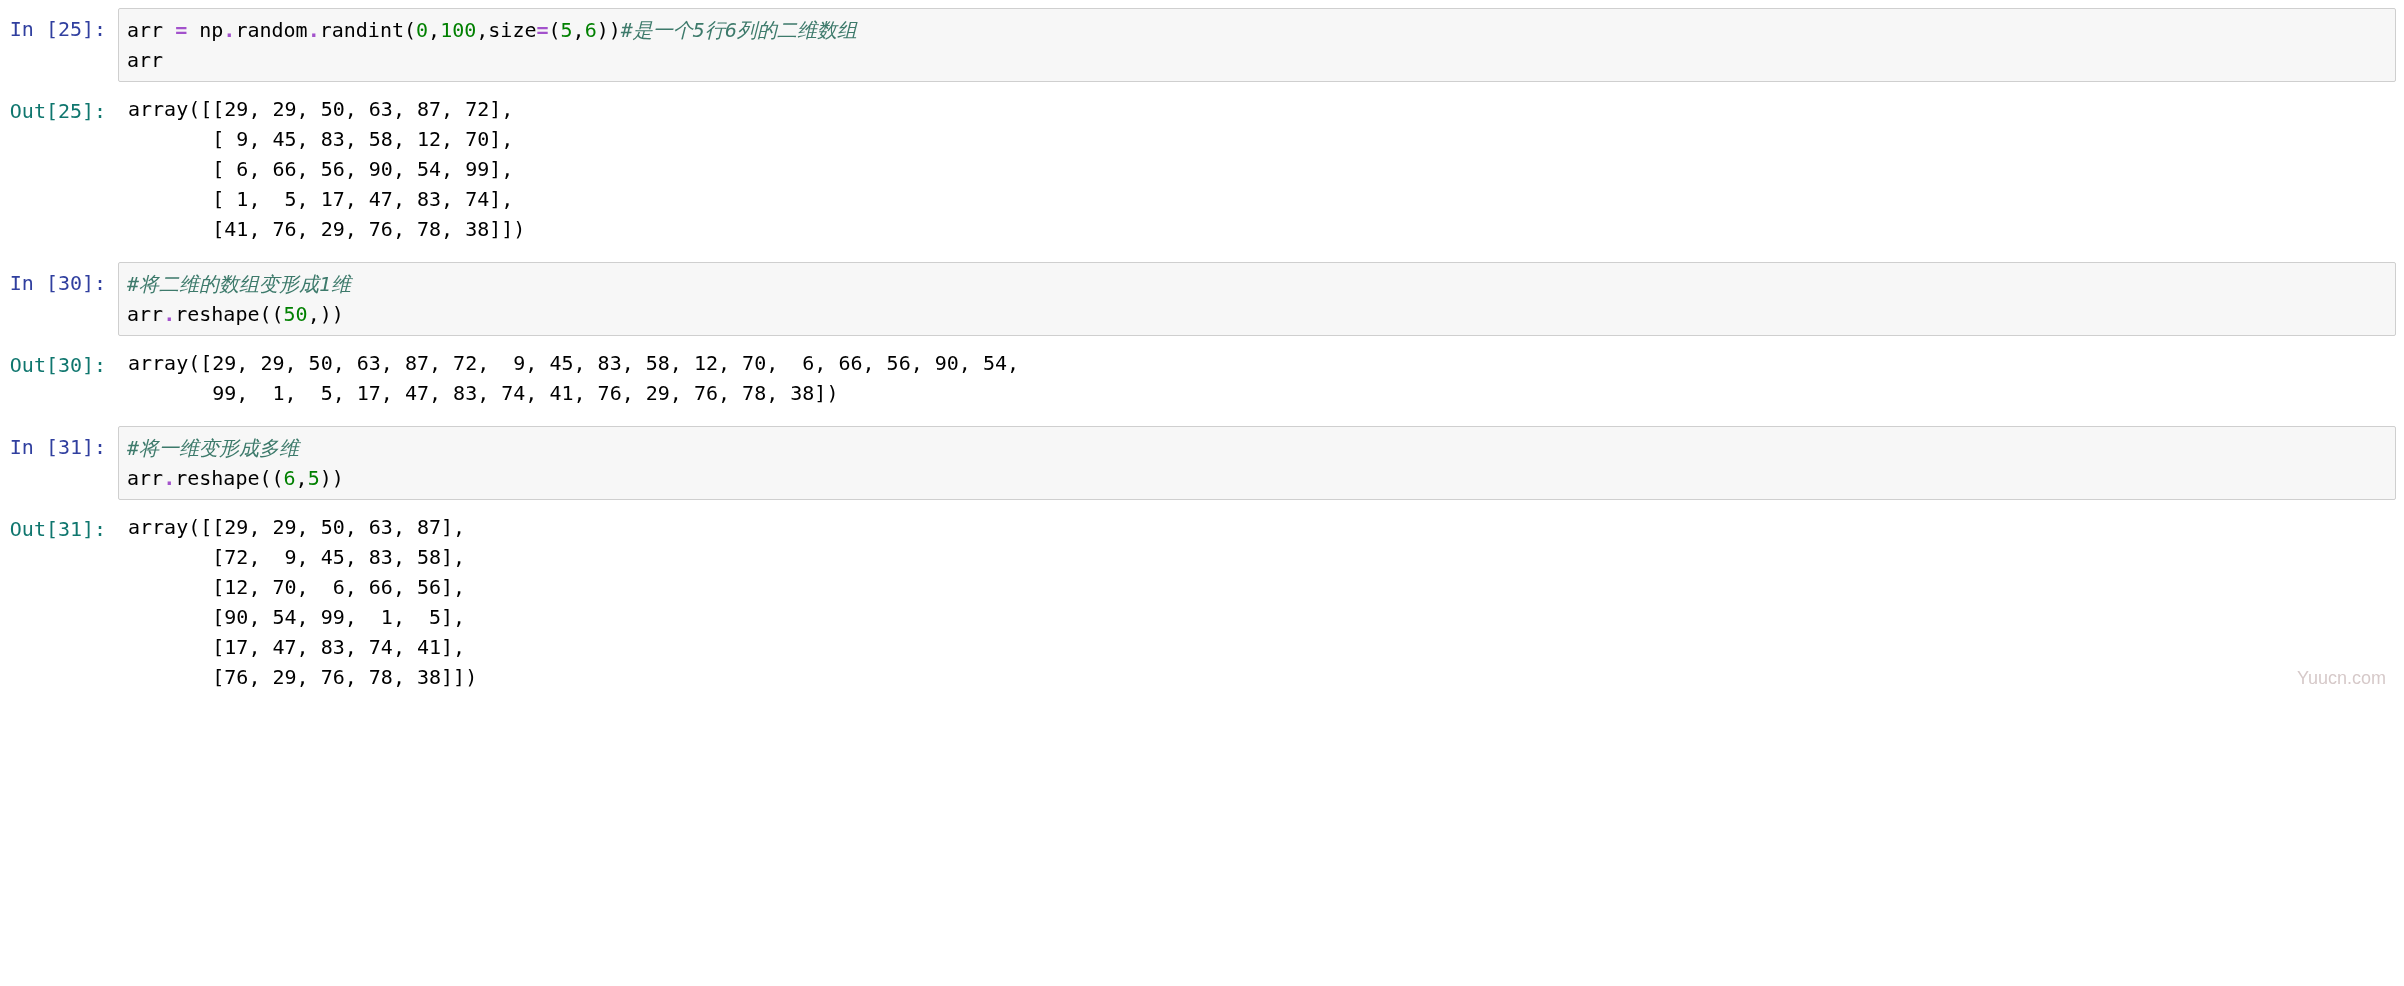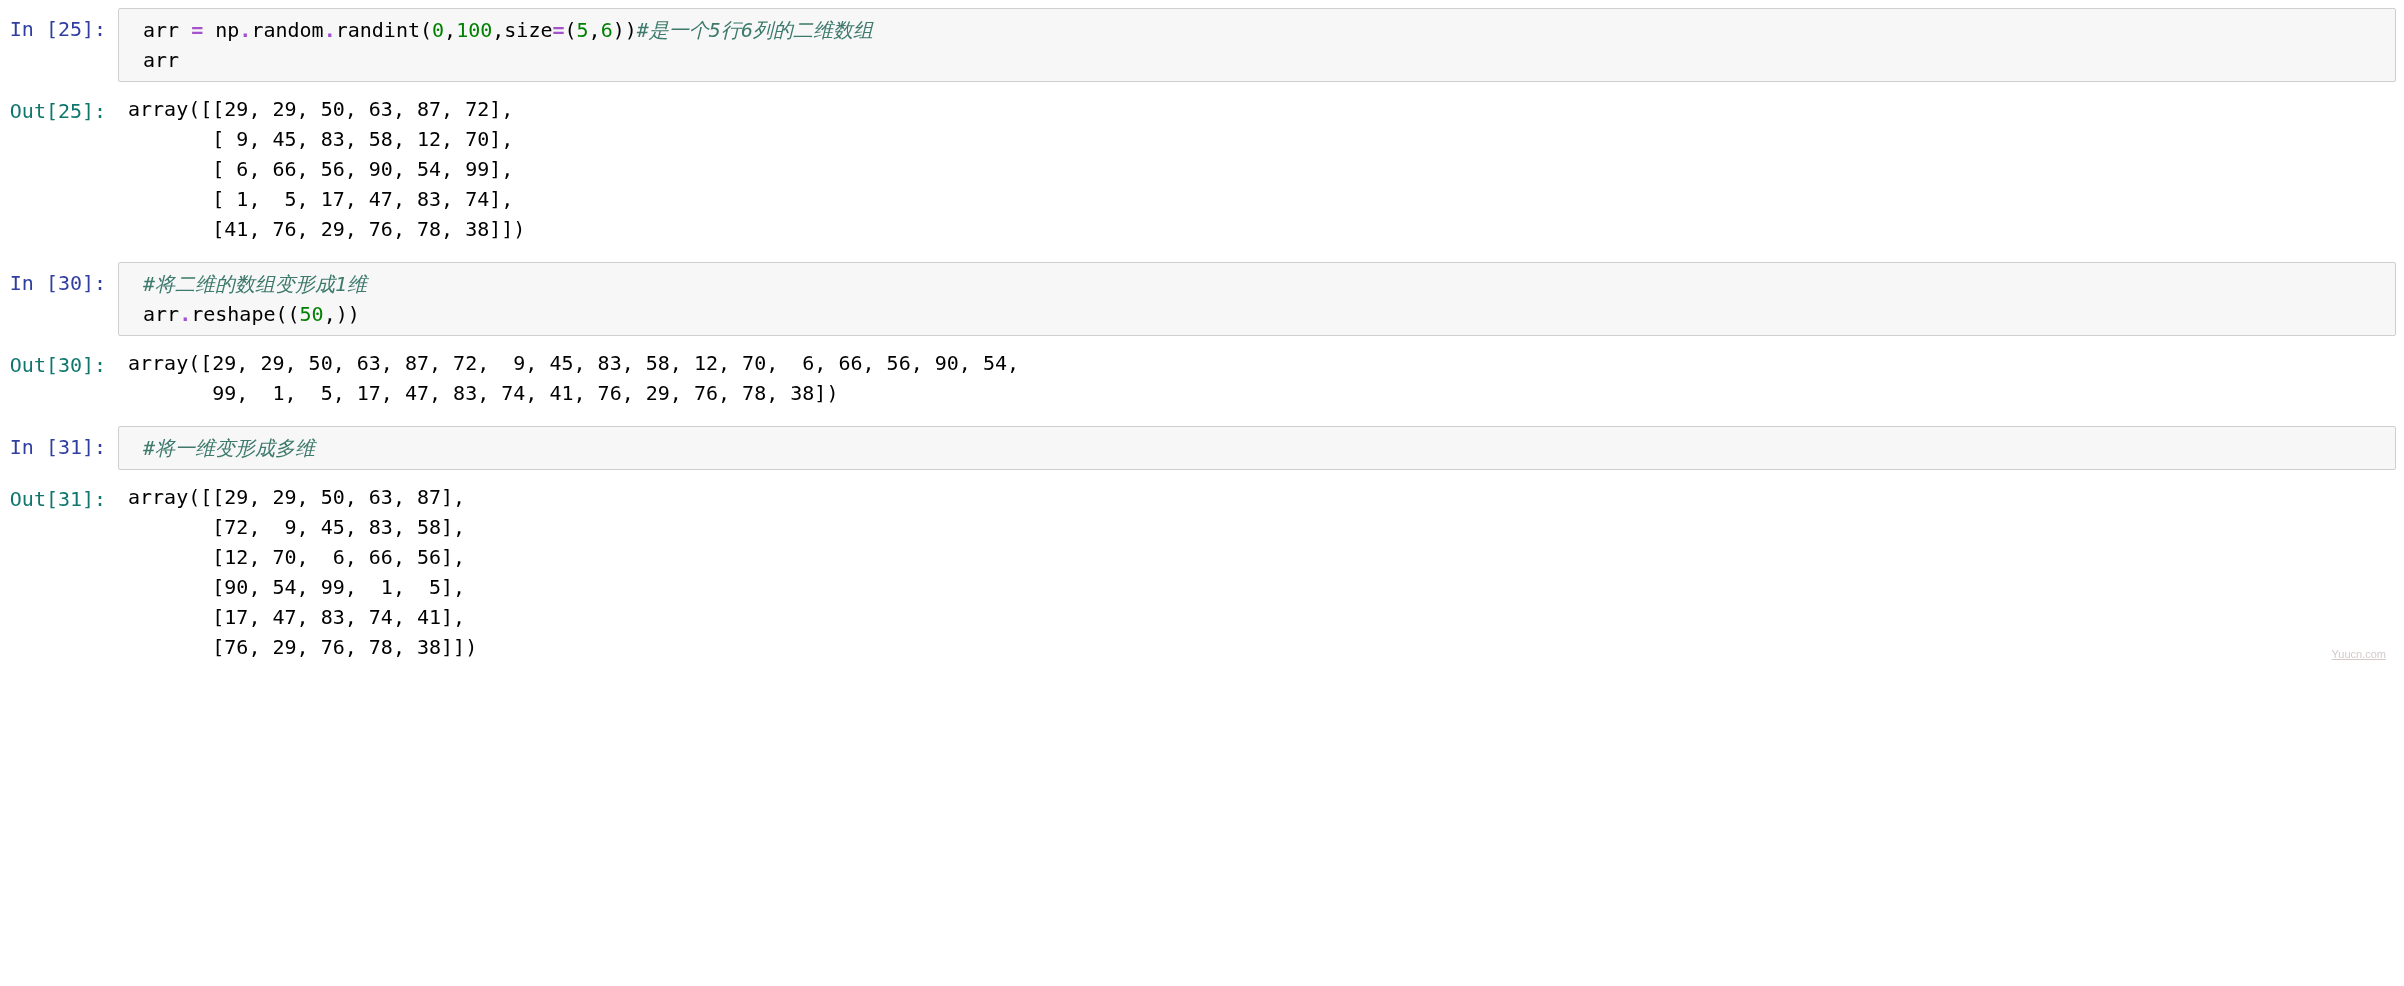--- a/index.html
+++ b/index.html
@@ -33,21 +33,21 @@
       color: #303F9F;
     }
     .prompt-out {
       color: #0f766e;
     }
     .input-area {
       flex: 1;
       background: #f7f7f7;
       border: 1px solid #cfcfcf;
       border-radius: 2px;
-      padding: 6px 24px;
+      padding: 6px 8px;
     }
     .output-area {
       flex: 1;
       padding: 4px 8px 0 10px;
     }
     pre {
       font-family: "Menlo", "Consolas", "DejaVu Sans Mono", monospace;
       white-space: pre;
       overflow-x: auto;
     }
@@ -58,23 +58,22 @@
     .tk-name { color: #000; }
     .tk-op { color: #a352cc; font-weight: bold; }
     .tk-paren { color: #000; }
     .tk-num { color: #008000; }
     .tk-comment { color: #3d7a6b; font-style: italic; }
     .watermark {
       position: absolute;
       bottom: 8px;
       right: 18px;
       color: #d6c9c9;
-      font-size: 11px;
+      font-size: 18px;
       font-family: sans-serif;
-      text-decoration: underline;
     }
   </style>
 </head>
 <body>
 
 <div class="cell">
   <div class="prompt prompt-in">In [25]:</div>
   <div class="input-area">
     <div class="code-line"><span class="tk-name">arr </span><span class="tk-op">=</span><span class="tk-name"> np</span><span class="tk-op">.</span><span class="tk-name">random</span><span class="tk-op">.</span><span class="tk-name">randint</span><span class="tk-paren">(</span><span class="tk-num">0</span><span class="tk-paren">,</span><span class="tk-num">100</span><span class="tk-paren">,</span><span class="tk-name">size</span><span class="tk-op">=</span><span class="tk-paren">(</span><span class="tk-num">5</span><span class="tk-paren">,</span><span class="tk-num">6</span><span class="tk-paren">))</span><span class="tk-comment">#是一个5行6列的二维数组</span></div>
     <div class="code-line">arr</div>
@@ -105,20 +104,21 @@
   <div class="output-area">
     <pre>array([29, 29, 50, 63, 87, 72,  9, 45, 83, 58, 12, 70,  6, 66, 56, 90, 54,
        99,  1,  5, 17, 47, 83, 74, 41, 76, 29, 76, 78, 38])</pre>
   </div>
 </div>
 
 <div class="cell">
   <div class="prompt prompt-in">In [31]:</div>
   <div class="input-area">
     <div class="code-line tk-comment">#将一维变形成多维</div>
+    <div class="code-line"><span class="tk-name">arr</span><span class="tk-op">.</span><span class="tk-name">reshape</span><span class="tk-paren">((</span><span class="tk-num">6</span><span class="tk-paren">,</span><span class="tk-num">5</span><span class="tk-paren">))</span></div>
   </div>
 </div>
 
 <div class="cell cell-output" style="margin-bottom:0;">
   <div class="prompt prompt-out">Out[31]:</div>
   <div class="output-area">
     <pre>array([[29, 29, 50, 63, 87],
        [72,  9, 45, 83, 58],
        [12, 70,  6, 66, 56],
        [90, 54, 99,  1,  5],

